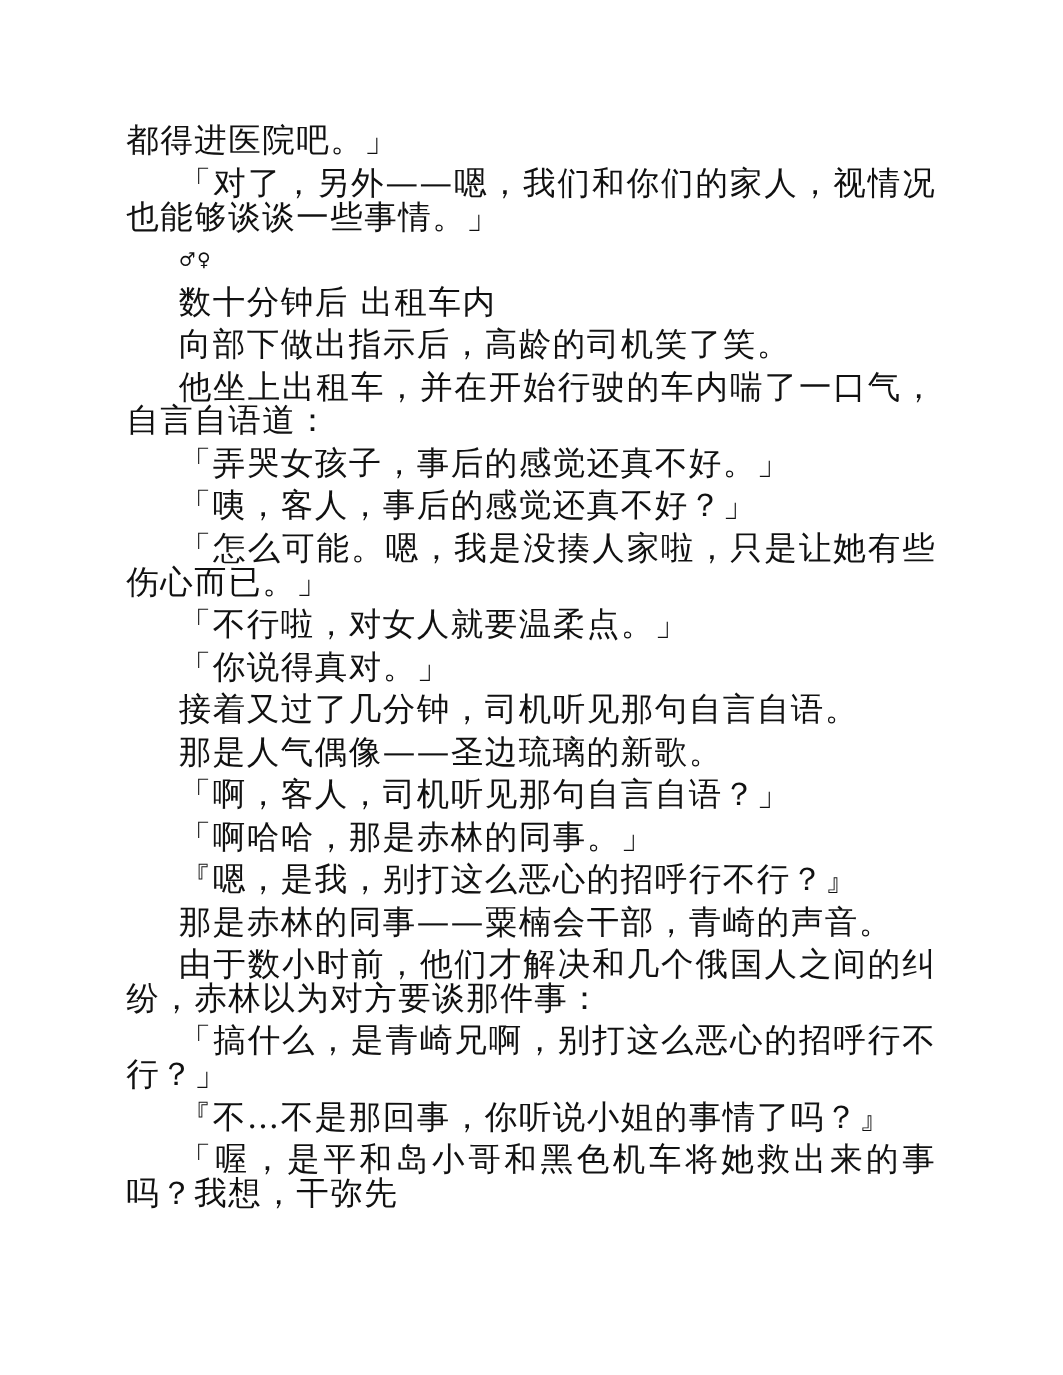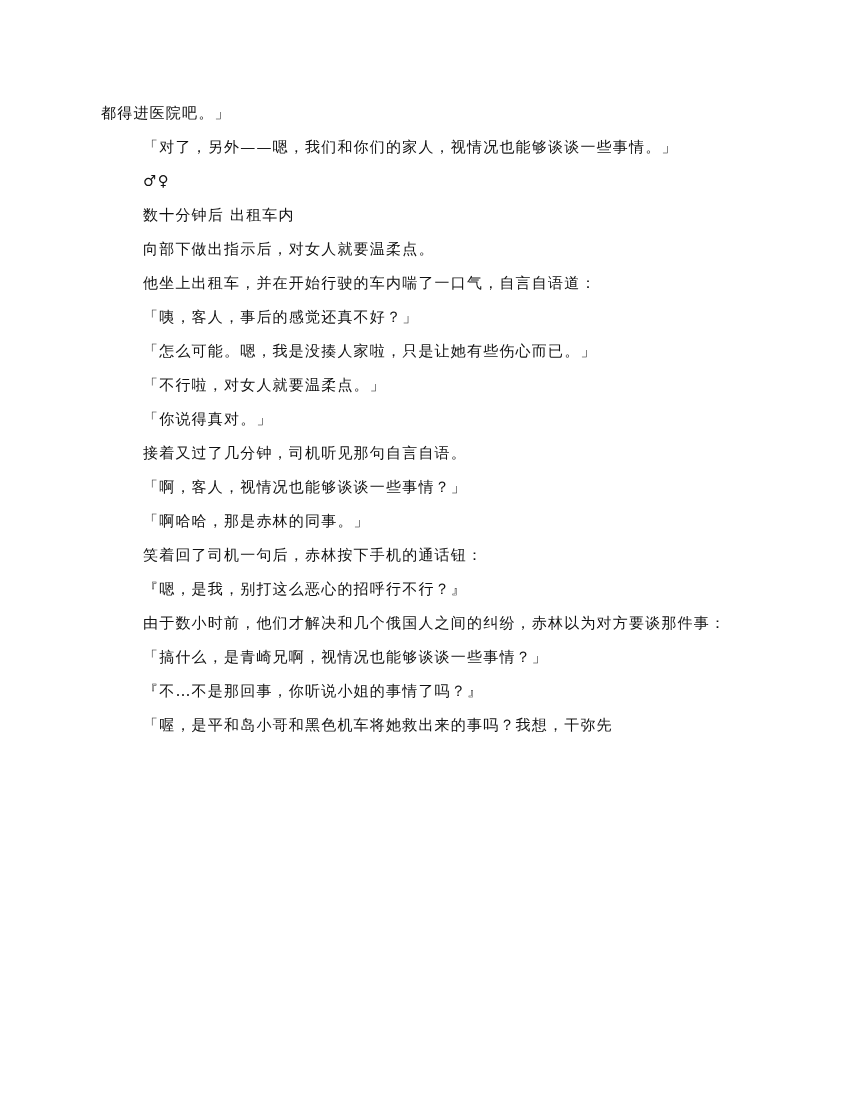--- a/index.html
+++ b/index.html
@@ -1,39 +1,41 @@
 <!DOCTYPE html>
 <html><head>
 <meta charset="utf-8">
 <style>
   html, body { margin:0; padding:0; background:#ffffff; }
   body { width:850px; height:1100px; overflow:hidden; position:relative;
          font-family: "DejaVu Serif", "Liberation Serif", serif; color:#111; }
   .page { position:absolute; left:101px; top:100px; width:648px; }
-  .p { font-size:15px; line-height:27px; margin:0 0 7px 0; text-indent:42px;
+  .p { font-size:26px; line-height:27px; margin:0 0 7px 0; text-indent:42px;
        letter-spacing:1.2px; text-align:justify; white-space:normal; }
   .p.noindent { text-indent:0; }
   .sym { font-size:15px; }
 </style>
 </head>
 <body>
 
 <div class="page">
   <p class="p noindent">都得进医院吧。」</p>
   <p class="p">「对了，另外——嗯，我们和你们的家人，视情况也能够谈谈一些事情。」</p>
   <p class="p sym">♂♀</p>
   <p class="p">数十分钟后 出租车内</p>
-  <p class="p">向部下做出指示后，对女人就要温柔点。</p>
+  <p class="p">向部下做出指示后，高龄的司机笑了笑。</p>
   <p class="p">他坐上出租车，并在开始行驶的车内喘了一口气，自言自语道：</p>
+  <p class="p">「弄哭女孩子，事后的感觉还真不好。」</p>
   <p class="p">「咦，客人，事后的感觉还真不好？」</p>
   <p class="p">「怎么可能。嗯，我是没揍人家啦，只是让她有些伤心而已。」</p>
   <p class="p">「不行啦，对女人就要温柔点。」</p>
   <p class="p">「你说得真对。」</p>
   <p class="p">接着又过了几分钟，司机听见那句自言自语。</p>
-  <p class="p">「啊，客人，视情况也能够谈谈一些事情？」</p>
+  <p class="p">那是人气偶像——圣边琉璃的新歌。</p>
+  <p class="p">「啊，客人，司机听见那句自言自语？」</p>
   <p class="p">「啊哈哈，那是赤林的同事。」</p>
-  <p class="p">笑着回了司机一句后，赤林按下手机的通话钮：</p>
   <p class="p">『嗯，是我，别打这么恶心的招呼行不行？』</p>
+  <p class="p">那是赤林的同事——粟楠会干部，青崎的声音。</p>
   <p class="p">由于数小时前，他们才解决和几个俄国人之间的纠纷，赤林以为对方要谈那件事：</p>
-  <p class="p">「搞什么，是青崎兄啊，视情况也能够谈谈一些事情？」</p>
+  <p class="p">「搞什么，是青崎兄啊，别打这么恶心的招呼行不行？」</p>
   <p class="p">『不…不是那回事，你听说小姐的事情了吗？』</p>
   <p class="p">「喔，是平和岛小哥和黑色机车将她救出来的事吗？我想，干弥先</p>
 </div>
 
 </body></html>

